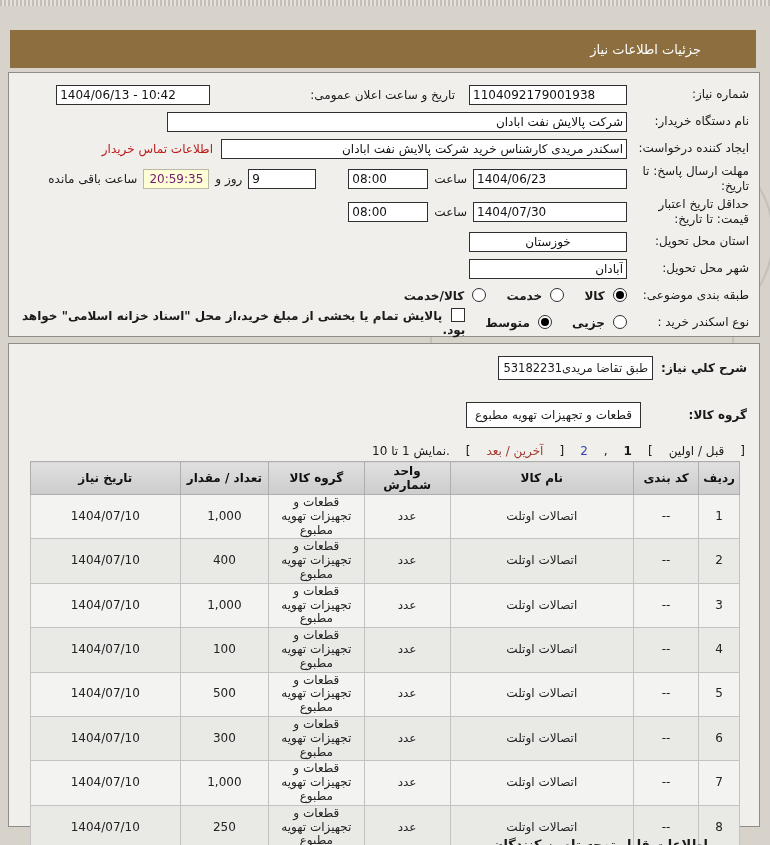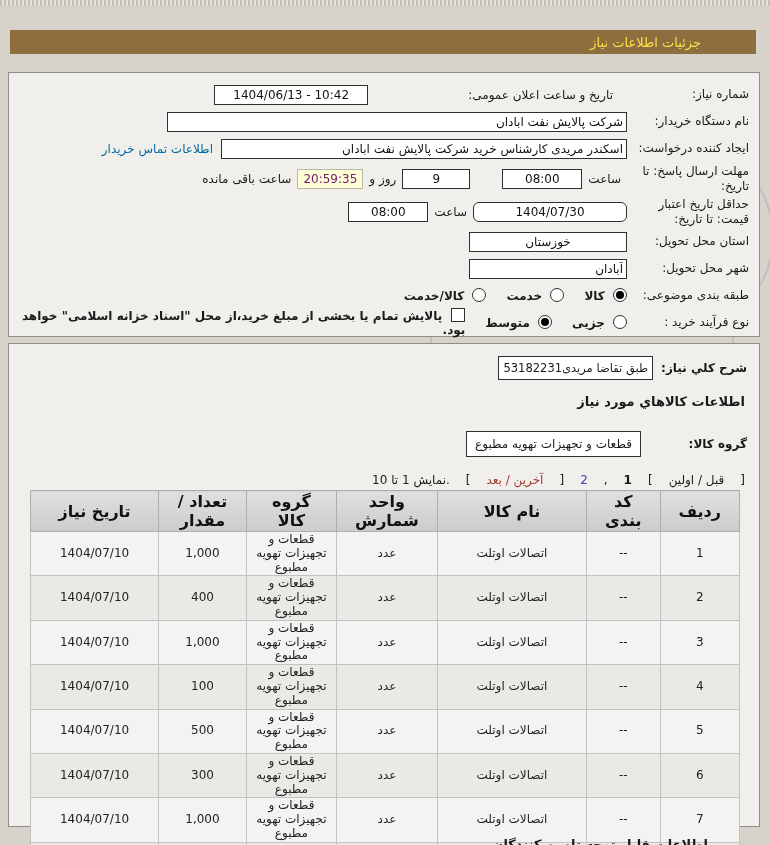--- a/index.html
+++ b/index.html
@@ -1,36 +1,36 @@
 <!DOCTYPE html>
 <html lang="fa"><head>
 <meta charset="utf-8">
 <style>
   html,body{margin:0;padding:0;}
   .page{position:relative;width:770px;height:845px;background:#d7d3cb;overflow:hidden;
         font-family:"DejaVu Sans",sans-serif;color:#1a1a1a;}
   .top-stripes{position:absolute;left:0;top:0;width:770px;height:6px;
         background:repeating-linear-gradient(90deg,#c3bfb7 0 2px,#e6e2da 2px 4px);}
-  .title-bar{position:absolute;left:10px;top:30px;width:746px;height:24px;background:#8c6e3f;
-        border:1px solid #3e3categorical01a;border-color:#42331a;color:#fde047;font-size:13px;
+  .title-bar{position:absolute;left:10px;top:30px;width:746px;height:38px;background:#8c6e3f;
+        border:1px solid #3e3categorical01a;border-color:#42331a;color:#ffffff;font-size:13px;
         direction:rtl;display:flex;align-items:center;padding-right:55px;box-sizing:border-box;}
   .panel{position:absolute;left:8px;background:#f1efeb;border:1px solid #8f8d89;box-sizing:border-box;
         direction:rtl;font-size:12px;}
   .panel1{top:72px;width:752px;height:265px;padding:8px 10px 4px 8px;display:flex;flex-direction:column;}
   .panel2{top:343px;width:752px;height:484px;padding:8px 12px 4px 8px;}
   .frow{display:flex;align-items:center;min-height:27px;}
   .frow.tall{min-height:33px;}
   .flabel{flex:0 0 122px;line-height:1.25;}
   .tinput{height:18px;border:1px solid #2f2f2f;background:#fff;font:12px "DejaVu Sans",sans-serif;
         padding:0 3px;box-sizing:content-box;color:#111;}
-  .ltr{direction:ltr;text-align:center;}
+  .ltr{direction:ltr;text-align:left;}
   .rtl-in{direction:rtl;text-align:right;}
   .mid-label{margin:0 14px 0 8px;}
   .small-gap{margin:0 6px;}
-  .link{color:#0369a1;margin-right:8px;cursor:pointer;}
+  .link{color:#b91c1c;margin-right:8px;cursor:pointer;}
   .timer{display:inline-block;width:64px;height:18px;line-height:18px;text-align:center;
         background:#ffffd6;border:1px solid #b9b9a6;color:#701a75;}
   .radio{display:inline-block;width:12px;height:12px;border:1px solid #2f2f2f;border-radius:50%;
         background:#fff;margin-left:4px;vertical-align:-2px;position:relative;}
   .radio.checked::after{content:"";position:absolute;left:2px;top:2px;width:8px;height:8px;
         border-radius:50%;background:#000;}
   .checkbox{display:inline-block;width:12px;height:12px;border:1px solid #2f2f2f;background:#fff;
         margin-left:5px;vertical-align:-2px;}
   .opt{margin-left:20px;white-space:nowrap;font-weight:bold;}
   .bold{font-weight:bold;}
@@ -40,22 +40,22 @@
   .goods-heading{font-weight:bold;font-size:13px;margin:14px 2px 0 0;}
   .group-row{display:flex;align-items:center;margin-top:22px;}
   .group-box{border:1px solid #2f2f2f;background:#fff;height:24px;line-height:24px;padding:0 8px;
         margin-right:34px;font-size:12px;}
   .pagination{direction:ltr;display:flex;justify-content:flex-end;align-items:center;gap:16px;
         margin:16px 2px 3px 0;font-size:12px;}
   .pg-rednav{color:#a23a2e;cursor:pointer;}
   .pg-num{color:#3440b4;cursor:pointer;}
   .pg-cur{font-weight:bold;}
   table.goods{border-collapse:collapse;width:710px;margin:2px 7px 0 auto;direction:rtl;}
-  table.goods th{background:linear-gradient(#e0e0e0,#cccccc);border:1px solid #aeaeae;font-size:16px;
-        font-weight:bold;height:30px;padding:1px 18px;color:#111;}
+  table.goods th{background:linear-gradient(#e0e0e0,#cccccc);border:1px solid #aeaeae;font-size:12px;
+        font-weight:bold;height:30px;padding:1px 4px;color:#111;}
   table.goods td{border:1px solid #c2c2c2;font-size:12px;text-align:center;height:29px;
         padding:1px 2px;color:#222;line-height:1.15;}
   table.goods tr:nth-child(odd) td{background:#f3f3f1;}
   table.goods tr:nth-child(even) td{background:#e9e9e6;}
   td.ltrcell{direction:ltr;margin-top:17px;}
   td.groupcell{font-size:11.5px;}
   .bottom-partial{position:absolute;top:837px;right:62px;font-size:13px;font-weight:bold;
         white-space:nowrap;direction:rtl;}
   
   .wm{position:absolute;pointer-events:none;white-space:nowrap;}
@@ -86,48 +86,50 @@
   <div class="wm wm-digits">101 101</div>
   <div class="wm wm-brand">ParsNamadData</div>
   <div class="wm wm-line1">مرکز فن آوری اطلاعات پارس نماد داده ها</div>
   <div class="wm wm-line2">پایگاه اطلاع رسانی مناقصه و مزایده ها</div>
   <div class="wm wm-phone">۸۸۳٤۹٦۷۰ - ۰۲۱</div>
 
   <div class="panel panel1">
 
     <div class="frow">
       <span class="flabel">شماره نیاز:</span>
+      <input class="tinput ltr" style="width: 150px;" readonly="" value="1104092179001938">
       <span class="mid-label">تاریخ و ساعت اعلان عمومی:</span>
       <input class="tinput ltr" style="width: 146px; margin-right: 92px;" readonly="" value="1404/06/13 - 10:42">
     </div>
 
     <div class="frow">
       <span class="flabel">نام دستگاه خریدار:</span>
       <input class="tinput rtl-in" style="width: 452px;" readonly="" value="شرکت پالایش نفت ابادان">
     </div>
 
     <div class="frow">
       <span class="flabel">ایجاد کننده درخواست:</span>
       <input class="tinput rtl-in" style="width: 398px;" readonly="" value="اسکندر مریدی کارشناس خرید شرکت پالایش نفت ابادان">
       <span class="link">اطلاعات تماس خریدار</span>
     </div>
 
     <div class="frow tall">
       <span class="flabel">مهلت ارسال پاسخ: تا تاریخ:</span>
+      <input class="tinput ltr" style="width: 146px;" readonly="" value="1404/06/23">
       <span class="small-gap">ساعت</span>
       <input class="tinput ltr" style="width: 72px;" readonly="" value="08:00">
       <input class="tinput ltr" style="width: 60px; margin-right: 32px;" readonly="" value="9">
       <span class="small-gap">روز و</span>
       <span class="timer ltr">20:59:35</span>
       <span class="small-gap">ساعت باقی مانده</span>
     </div>
 
     <div class="frow tall">
       <span class="flabel">حداقل تاریخ اعتبار قیمت: تا تاریخ:</span>
-      <input class="tinput ltr" style="width: 146px; border-radius: 6px;" readonly="" value="1404/07/30">
+      <input class="tinput ltr" style="width: 146px;" readonly="" value="1404/07/30">
       <span class="small-gap">ساعت</span>
       <input class="tinput ltr" style="width: 72px;" readonly="" value="08:00">
     </div>
 
     <div class="frow">
       <span class="flabel">استان محل تحویل:</span>
       <input class="tinput rtl-in" style="width: 150px; text-align: center;" readonly="" value="خوزستان">
     </div>
 
     <div class="frow">
@@ -145,21 +147,21 @@
         <span class="radio"></span>
         <span>خدمت</span>
       </span>
       <span class="opt">
         <span class="radio"></span>
         <span>کالا/خدمت</span>
       </span>
     </div>
 
     <div class="frow">
-      <span class="flabel">نوع فرآیند خرید :</span>
+      <span class="flabel">نوع اسکندر خرید :</span>
       <span class="opt">
         <span class="radio"></span>
         <span>جزیی</span>
       </span>
       <span class="opt">
         <span class="radio checked"></span>
         <span>متوسط</span>
       </span>
       <span class="opt" style="margin-left:0;white-space:normal;">
         <span class="checkbox"></span>
@@ -168,21 +170,20 @@
     </div>
   </div>
 
   <div class="panel panel2">
 
     <div class="desc-row">
       <span class="bold" style="margin-left:8px;">شرح کلي نیاز:</span>
       <span class="desc-box">طبق تقاضا مریدی53182231</span>
     </div>
 
-    <div class="goods-heading">اطلاعات کالاهاي مورد نياز</div>
 
     <div class="group-row">
       <span class="bold" style="flex:0 0 72px;">گروه کالا:</span>
       <span class="group-box">قطعات و تجهیزات تهویه مطبوع</span>
     </div>
 
     <div class="pagination">
       <span>نمایش 1 تا 10.</span>
       <span>[</span>
       <span class="pg-rednav">آخرین / بعد</span>

